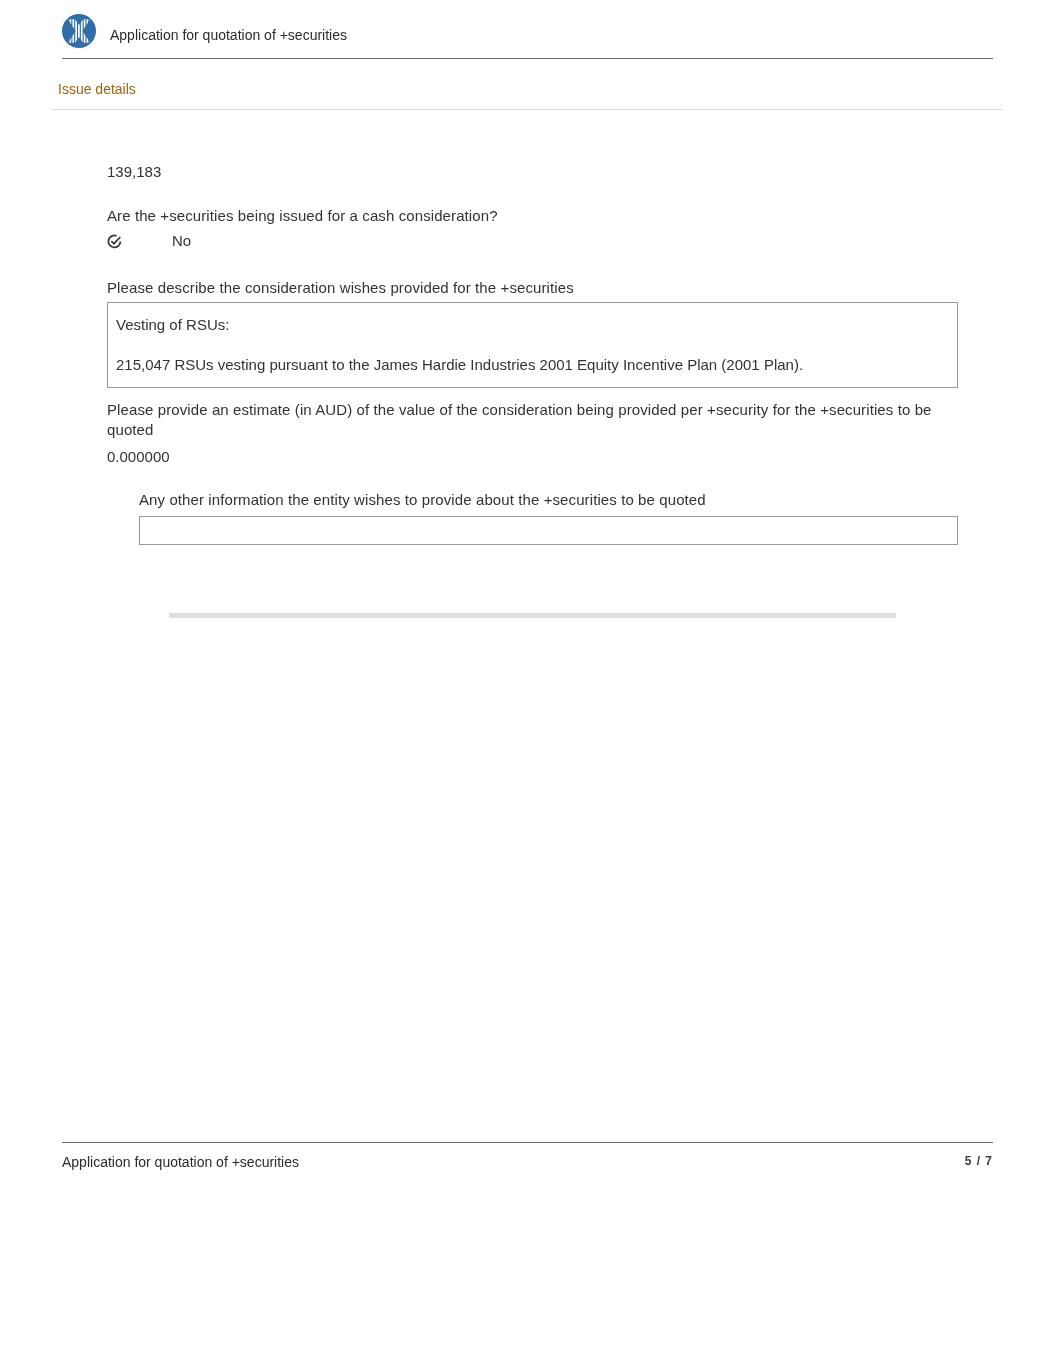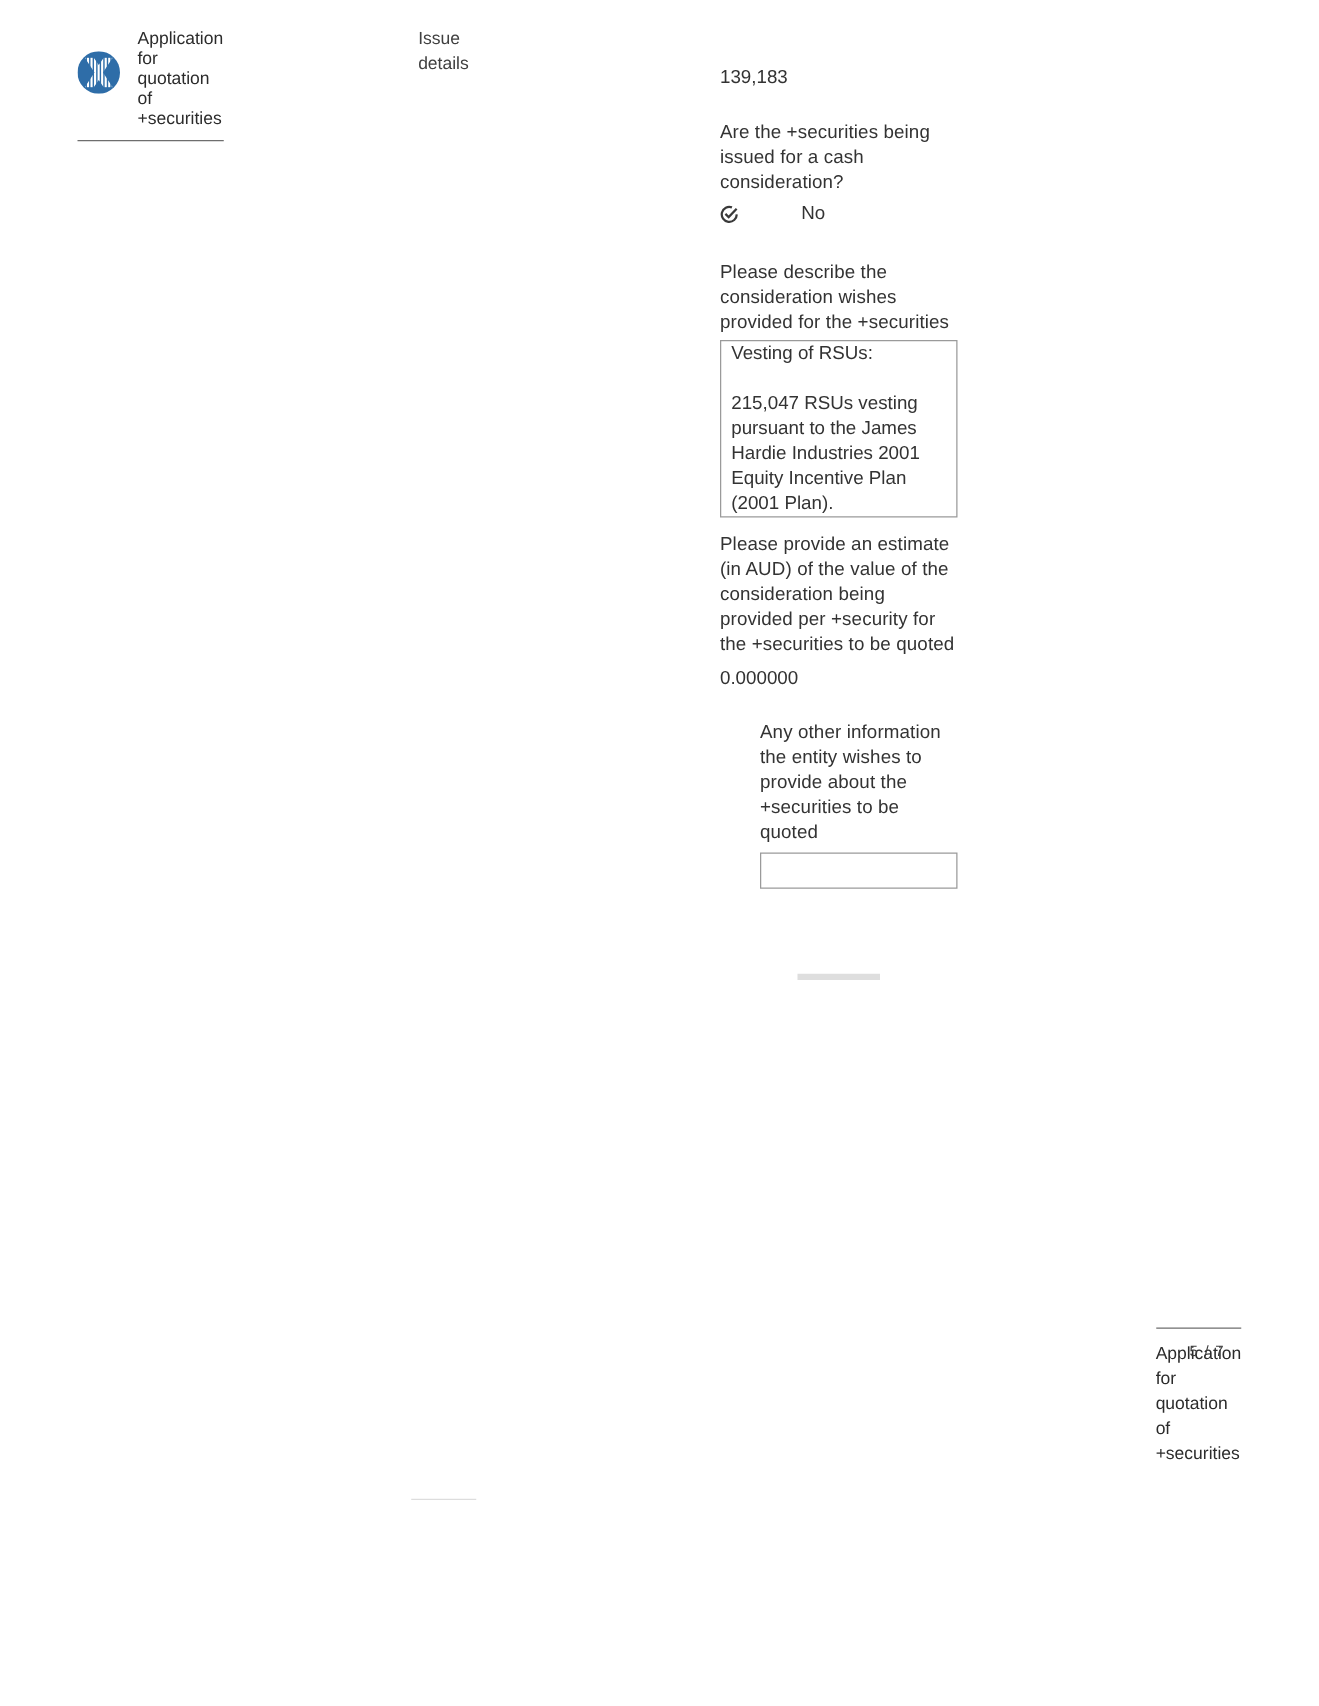--- a/index.html
+++ b/index.html
@@ -8,69 +8,69 @@
     --rule-dark:#6e6e6e;
     --rule-light:#dddddd;
     --box-border:#9a9a9a;
     --divider:#dedede;
   }
   *{box-sizing:border-box;margin:0;padding:0;}
   html,body{background:#fff;}
   body{font-family:"Liberation Sans","DejaVu Sans",sans-serif;color:var(--text);}
   .page{
     width:1055px;height:1200px;margin:0 auto;background:#fff;
-    display:flex;flex-direction:row;overflow:hidden;
+    display:flex;flex-direction:column;overflow:hidden;
   }
   
   .header-inner{
     margin:0 62px;padding:14px 0 10px 0;
     border-bottom:1px solid var(--rule-dark);
     display:flex;align-items:center;
   }
   .logo{width:34px;height:34px;flex:0 0 auto;}
   .logo-circle{fill:var(--logo-blue);}
   .header-title{font-size:14px;margin-left:14px;padding-top:8px;color:#2b2b2b;}
   
   .section-bar{
-    margin:0 88px;padding:20px 6px 10px 6px;
+    margin:0 52px;padding:20px 6px 10px 6px;
     border-bottom:1px solid var(--rule-light);
-    font-size:14px;line-height:20px;color:#404040;
+    font-size:14px;line-height:20px;color:#a16207;
   }
   
   .content{margin:0 97px 0 107px;}
   .field{margin-top:24px;}
   .field:first-child{margin-top:52px;}
   .field.f3{margin-top:27px;}
   .field.f4{margin-top:12px;}
   .field.f5{margin-top:23px;margin-left:32px;}
   .field-label{font-size:15px;line-height:20px;letter-spacing:.1px;}
   .field-value{font-size:15px;line-height:20px;margin-top:7px;}
   .check-row{display:flex;align-items:center;margin-top:5px;font-size:15px;line-height:20px;gap:43px;}
   .check-icon{width:15px;height:15px;margin-right:7px;flex:0 0 auto;}
   .check-icon path{stroke:#3a3a3a;stroke-width:1.9;fill:none;}
   .value-box{
     margin-top:4px;border:1px solid var(--box-border);
-    padding:0 8px;font-size:15px;line-height:20px;
+    padding:12px 8px;font-size:15px;line-height:20px;
     white-space:pre-line;min-height:74px;background:#fff;
   }
   .empty-input{
     margin-top:6px;border:1px solid var(--box-border);
     height:29px;padding:4px 8px;font-size:15px;background:#fff;
   }
   .thick-divider{margin:68px 62px 0 62px;height:5px;background:var(--divider);}
   
   .footer{margin-top:auto;}
   .footer-inner{
     margin:0 62px;border-top:1px solid var(--rule-dark);
     padding:9px 0 28px 0;position:relative;
   }
   .footer-title{font-size:14px;line-height:20px;color:#2b2b2b;}
   .page-indicator{
-    position:absolute;left:14px;right:0;top:11px;text-align:center;
-    font-size:12px;letter-spacing:1px;color:#3a3a3a;
+    position:absolute;left:14px;right:0;top:11px;text-align:right;
+    font-size:12px;letter-spacing:1px;color:#3a3a3a;font-weight:bold;
   }
 </style>
 </head>
 <body>
 
 <div class="page">
 
   <div class="header">
     <div class="header-inner">
       <svg class="logo" viewBox="0 0 36 36" aria-hidden="true">

